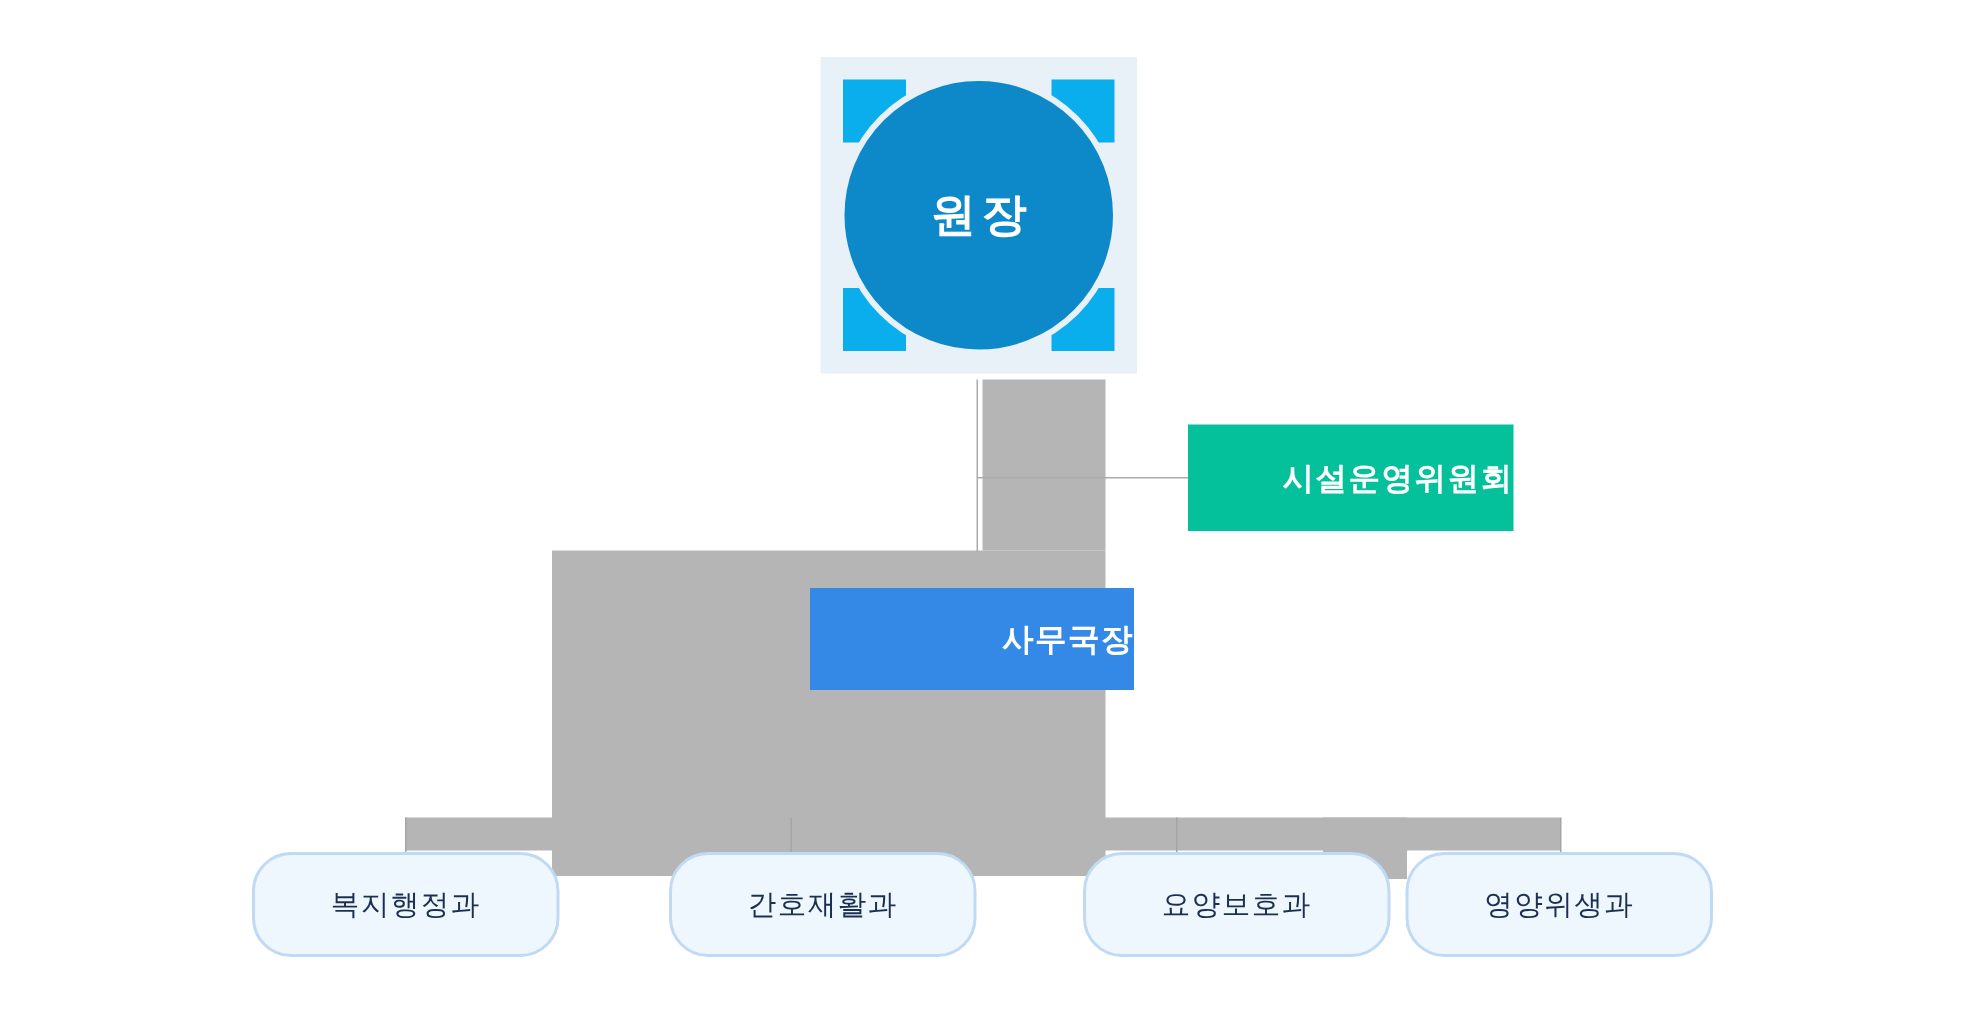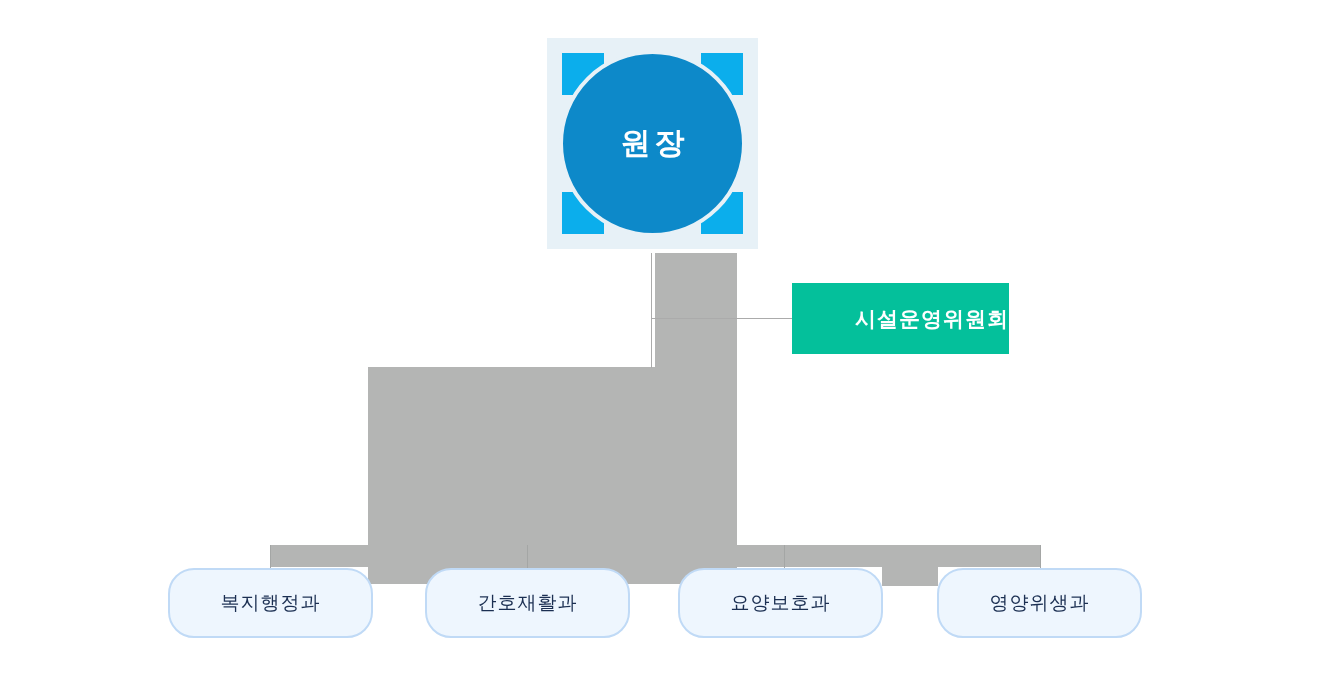--- a/index.html
+++ b/index.html
@@ -116,22 +116,22 @@
     display: flex;
     align-items: center;
     justify-content: center;
     color: #1b2f52;
     font-size: 19px;
     font-weight: 500;
     letter-spacing: 1px;
     z-index: 3;
   }
   .dept-1 { left: 168px; }
-  .dept-2 { left: 425px; font-family: Liberation Mono, monospace; }
-  .dept-3 { left: 678px; }
+  .dept-2 { left: 446px; font-family: Liberation Mono, monospace; }
+  .dept-3 { left: 722px; }
   .dept-4 { left: 937px; }
 </style>
 </head>
 <body>
 
 <div class="canvas">
 
   <div class="connector trunk-bar"></div>
   <div class="connector trunk-block"></div>
   <div class="connector dept-band"></div>
@@ -151,20 +151,23 @@
     <div class="corner-accent corner-br"></div>
     <div class="director-circle">
       <span class="director-label">원장</span>
     </div>
   </div>
 
   <div class="solid-box committee-box">
     <span>시설운영위원회</span>
   </div>
 
+  <div class="solid-box manager-box">
+    <span>사무국장</span>
+  </div>
 
   <div class="dept-box dept-1">
     <span>복지행정과</span>
   </div>
   <div class="dept-box dept-2">
     <span>간호재활과</span>
   </div>
   <div class="dept-box dept-3">
     <span>요양보호과</span>
   </div>

